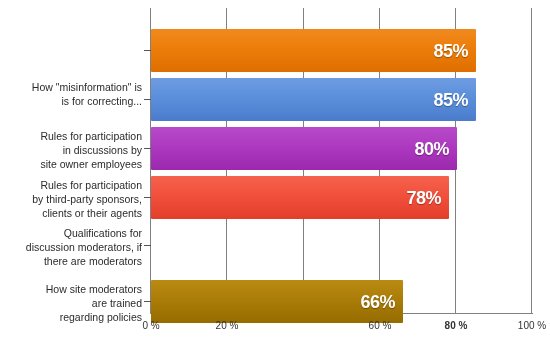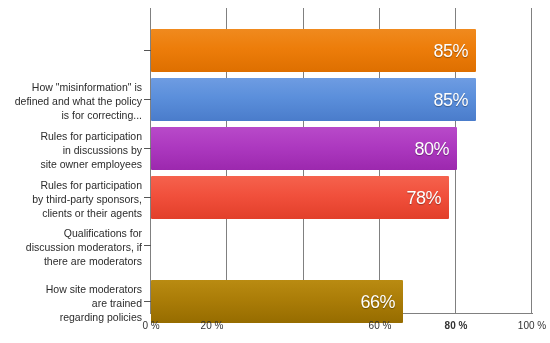--- a/index.html
+++ b/index.html
@@ -102,21 +102,21 @@
     box-sizing: border-box;
   }
 
   .bar-value {
     position: absolute;
     right: 8px;
     top: 50%;
     transform: translateY(-50%);
     color: #ffffff;
     font-size: 18px;
-    font-weight: normal;
+    font-weight: bold;
     letter-spacing: -0.5px;
     text-shadow: 0 1px 1px rgba(0,0,0,0.35);
     white-space: nowrap;
     padding-left: 24px;
   }
 </style>
 </head>
 <body>
 
 <div id="chart-root">
@@ -136,21 +136,20 @@
   <div class="bar-row" style="top:29px; height:43px;">
     <div class="y-tick" style="top:21px;"></div>
     <div class="bar" style="width:325px; background:linear-gradient(to bottom,#f08a1e 0%,#ed7d0a 45%,#de6f00 100%);">
       <span class="bar-value">85%</span>
     </div>
   </div>
 
   <div class="bar-row" style="top:78px; height:43px;">
     <div class="cat-label" style="top:2px;">
       <div>How "misinformation" is</div>
-      <div>defined and what the policy</div>
       <div>is for correcting...</div>
     </div>
     <div class="y-tick" style="top:21px;"></div>
     <div class="bar" style="width:325px; background:linear-gradient(to bottom,#6e9ce2 0%,#5b8fdb 45%,#4a7ccb 100%);">
       <span class="bar-value">85%</span>
     </div>
   </div>
 
   <div class="bar-row" style="top:127px; height:43px;">
     <div class="cat-label" style="top:2px;">
@@ -191,19 +190,19 @@
       <div>are trained</div>
       <div>regarding policies</div>
     </div>
     <div class="y-tick" style="top:21px;"></div>
     <div class="bar" style="width:252px; background:linear-gradient(to bottom,#b98b12 0%,#ab7d08 45%,#966c00 100%);">
       <span class="bar-value">66%</span>
     </div>
   </div>
 
   <div class="x-tick-label" style="left:151px;">0 %</div>
-  <div class="x-tick-label" style="left:212px;">20 %</div>
+  <div class="x-tick-label" style="left:227px;">20 %</div>
   <div class="x-tick-label" style="left:304px;margin-top:32px;">40 %</div>
   <div class="x-tick-label" style="left:380px;">60 %</div>
   <div class="x-tick-label" style="left:456px;font-weight:bold;">80 %</div>
   <div class="x-tick-label" style="left:532px;">100 %</div>
 
 </div>
 
 </body></html>

